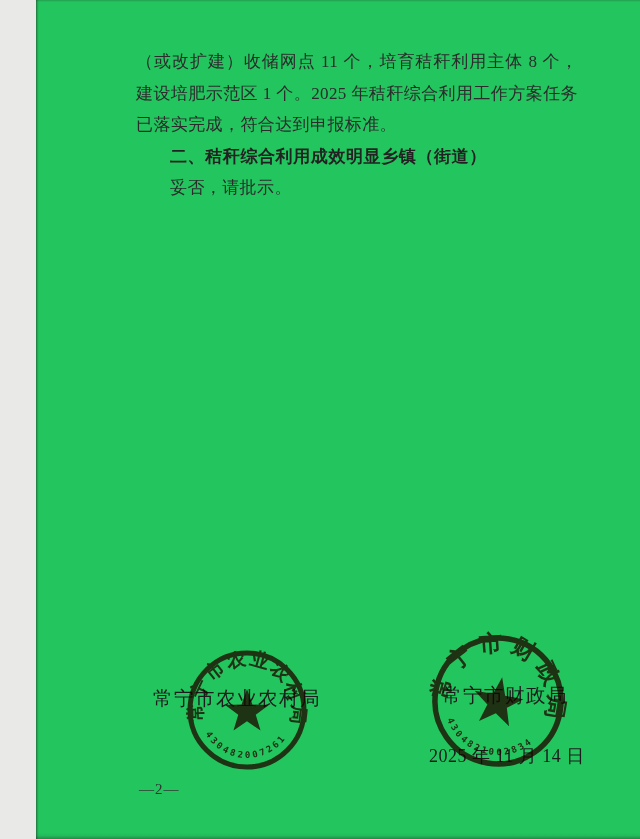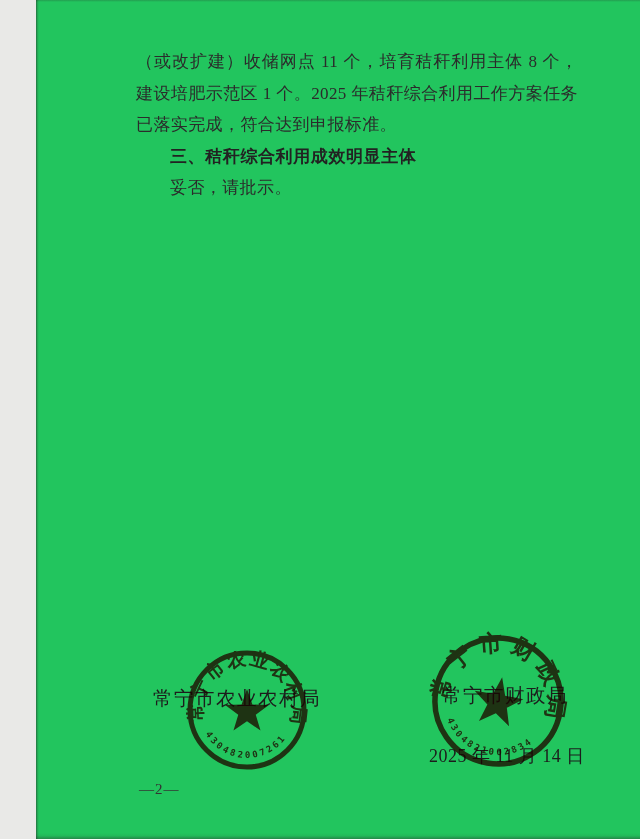--- a/index.html
+++ b/index.html
@@ -89,21 +89,21 @@
 <body>
 
 <div class="page">
 
   <div class="edge-left"></div>
   <div class="edge-top"></div>
   <div class="edge-bottom"></div>
 
   <div class="doc-flow">
     <p class="para para-continuation">（或改扩建）收储网点 11 个，培育秸秆利用主体 8 个，建设培肥示范区 1 个。2025 年秸秆综合利用工作方案任务已落实完成，符合达到申报标准。</p>
-    <p class="heading">三、秸秆综合利用成效明显主体</p>
+    <p class="heading">二、秸秆综合利用成效明显乡镇（街道）</p>
     <p class="para">妥否，请批示。</p>
   </div>
 
   <div class="sig-org sig-org-left">常宁市农业农村局</div>
 
   <div class="sig-org sig-org-right">常宁市财政局</div>
 
   <div class="sig-date">2025 年 11 月 14 日</div>
 
   <div class="page-number">—2—</div>

